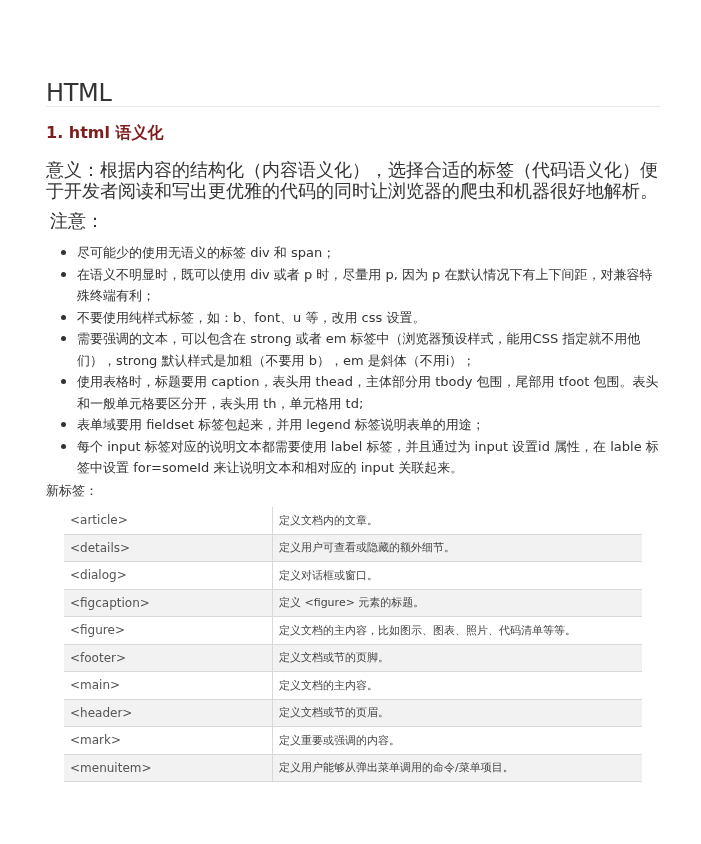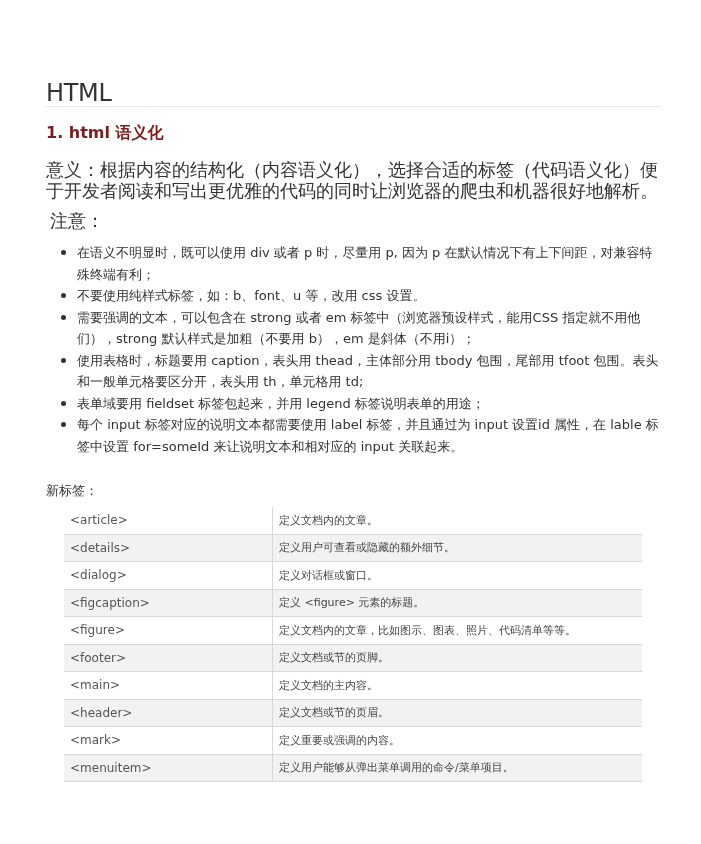--- a/index.html
+++ b/index.html
@@ -61,20 +61,21 @@
 </head>
 <body>
 
 <div class="page">
   <h1>HTML</h1>
   <div class="h1-rule"></div>
   <h2>1. html 语义化</h2>
   <p class="para">意义：根据内容的结构化（内容语义化），选择合适的标签（代码语义化）便于开发者阅读和写出更优雅的代码的同时让浏览器的爬虫和机器很好地解析。</p>
   <p class="note-label">注意：</p>
   <ul class="notes">
+    <li>尽可能少的使用无语义的标签 div 和 span；</li>
     <li>在语义不明显时，既可以使用 div 或者 p 时，尽量用 p, 因为 p 在默认情况下有上下间距，对兼容特殊终端有利；</li>
     <li>不要使用纯样式标签，如：b、font、u 等，改用 css 设置。</li>
     <li>需要强调的文本，可以包含在 strong 或者 em 标签中（浏览器预设样式，能用CSS 指定就不用他们），strong 默认样式是加粗（不要用 b），em 是斜体（不用i）；</li>
     <li>使用表格时，标题要用 caption，表头用 thead，主体部分用 tbody 包围，尾部用 tfoot 包围。表头和一般单元格要区分开，表头用 th，单元格用 td;</li>
     <li>表单域要用 fieldset 标签包起来，并用 legend 标签说明表单的用途；</li>
     <li>每个 input 标签对应的说明文本都需要使用 label 标签，并且通过为 input 设置id 属性，在 lable 标签中设置 for=someId 来让说明文本和相对应的 input 关联起来。</li>
   </ul>
   <p class="newtags-label">新标签：</p>
   <table class="tags">
     <tbody>
@@ -89,21 +90,21 @@
       <tr>
           <td class="tag">&lt;dialog&gt;</td>
           <td class="desc">定义对话框或窗口。</td>
         </tr>
       <tr>
           <td class="tag">&lt;figcaption&gt;</td>
           <td class="desc">定义 &lt;figure&gt; 元素的标题。</td>
         </tr>
       <tr>
           <td class="tag">&lt;figure&gt;</td>
-          <td class="desc">定义文档内的文章，比如图示、图表、照片、代码清单等等。</td>
+          <td class="desc">定义文档的主内容，比如图示、图表、照片、代码清单等等。</td>
         </tr>
       <tr>
           <td class="tag">&lt;footer&gt;</td>
           <td class="desc">定义文档或节的页脚。</td>
         </tr>
       <tr>
           <td class="tag">&lt;main&gt;</td>
           <td class="desc">定义文档的主内容。</td>
         </tr>
       <tr>

